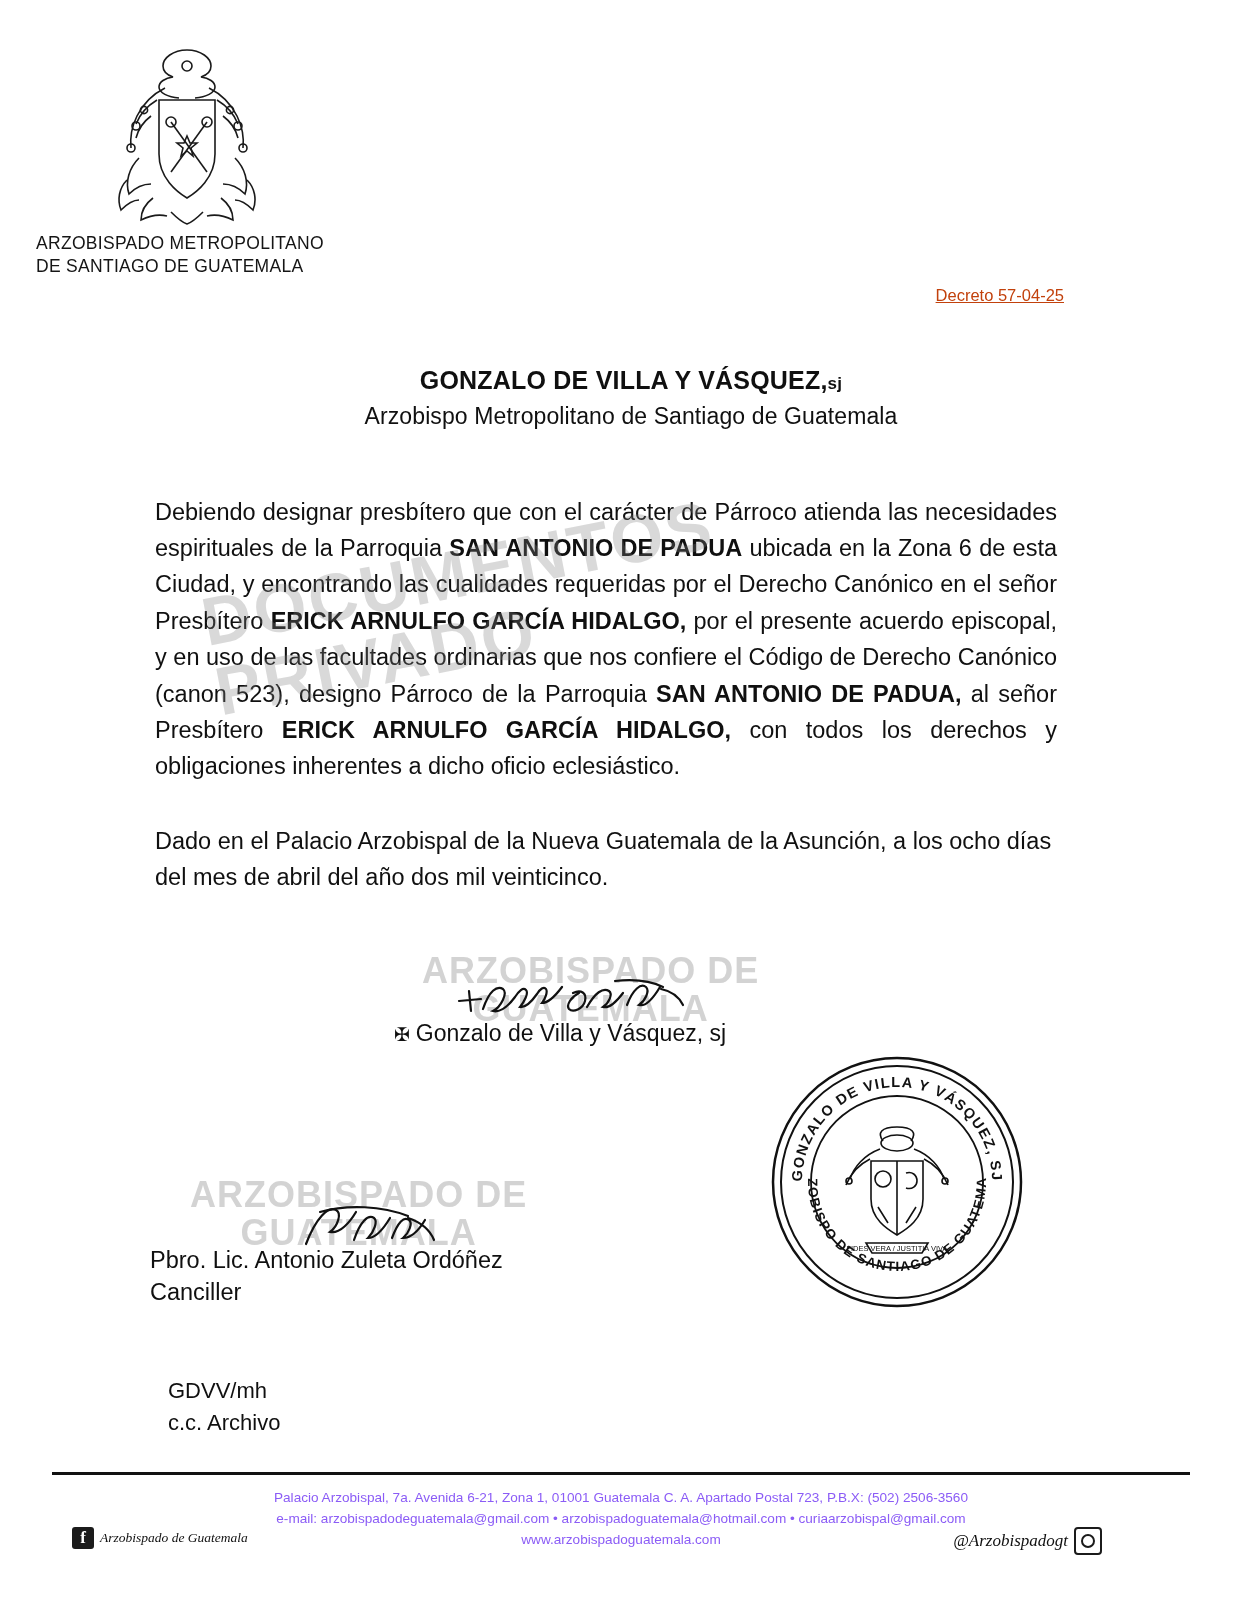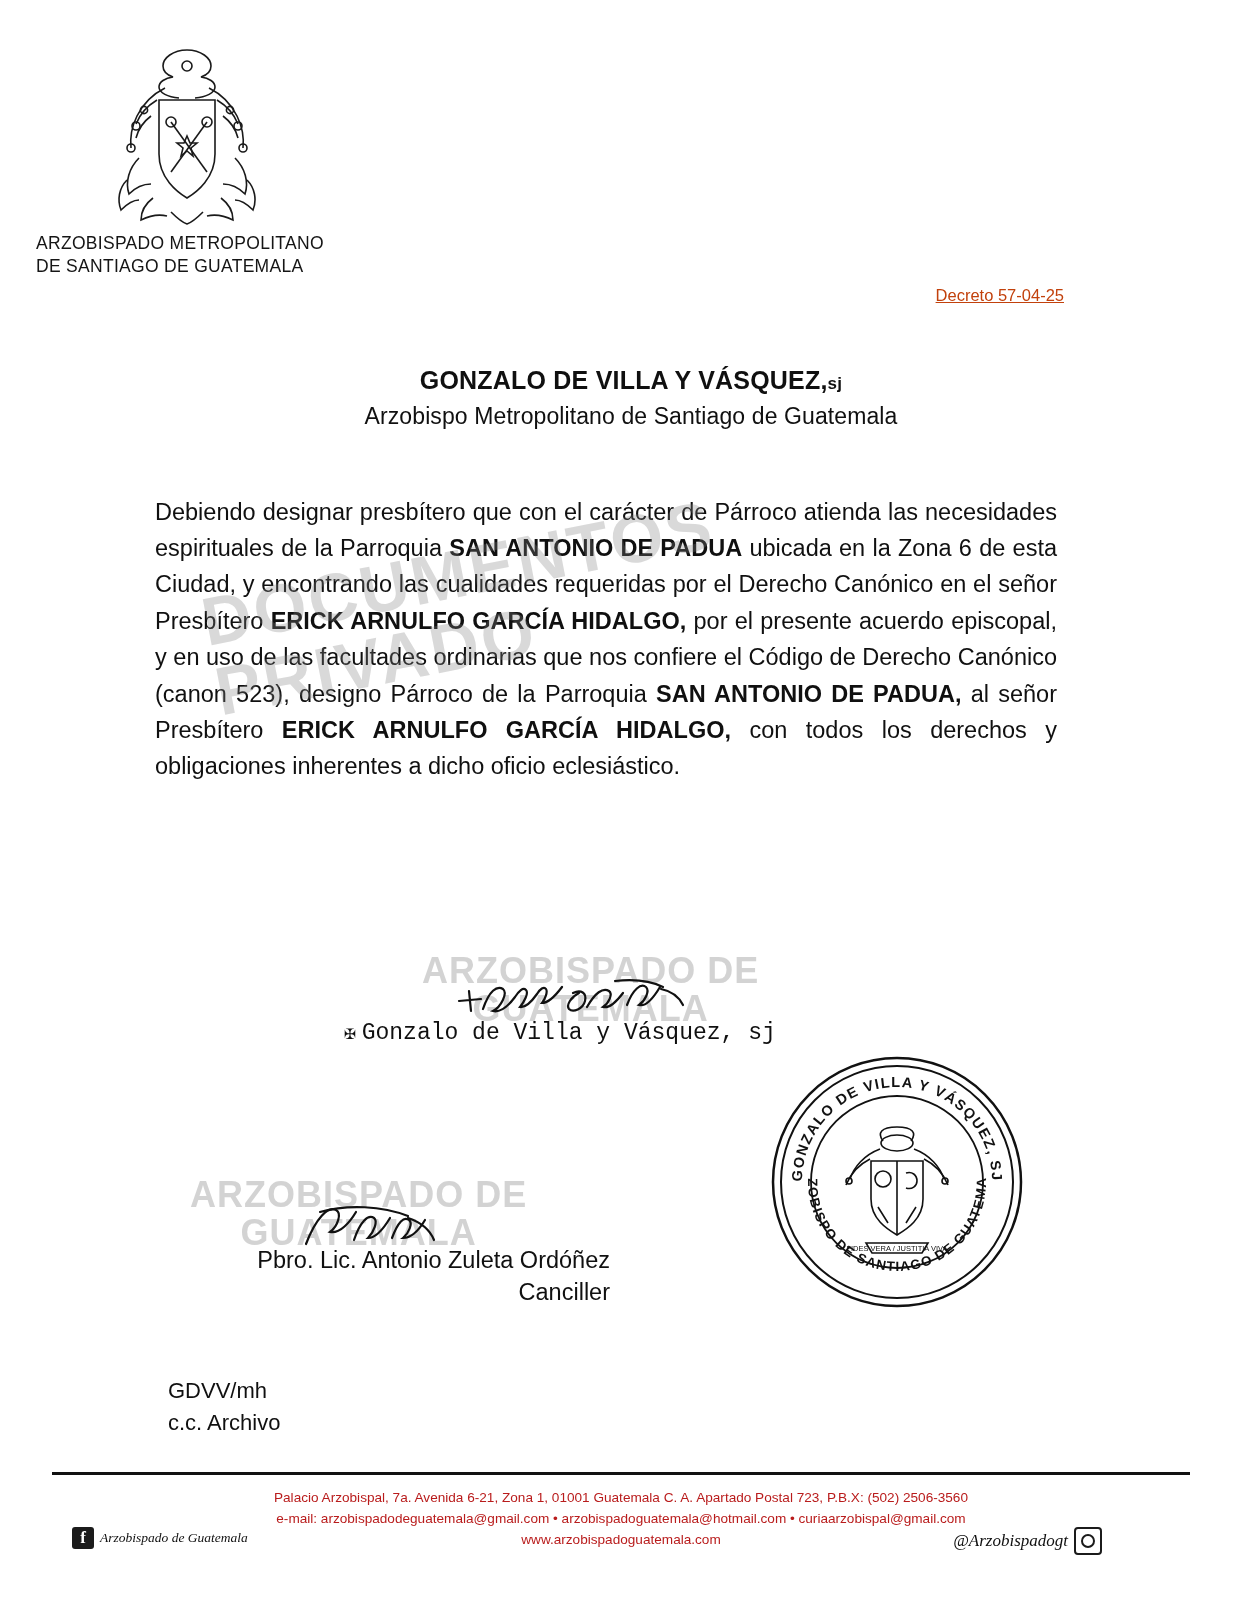--- a/index.html
+++ b/index.html
@@ -131,21 +131,20 @@
   }
 
   
   .sig1 {
     position: absolute;
     left: 330px;
     top: 1020px;
     width: 460px;
     text-align: center;
     font-size: 23px;
-    font-family: Liberation Mono, monospace;
   }
   .sig1 .cross { font-size: 19px; margin-right: 6px; }
   .sig1-scribble {
     position: absolute;
     left: 455px;
     top: 975px;
     width: 250px;
     height: 45px;
   }
 
@@ -154,21 +153,21 @@
     left: 155px;
     top: 1115px;
     font-size: 23.5px;
   }
 
   .sig2 {
     position: absolute;
     left: 150px;
     top: 1245px;
     width: 460px;
-    text-align: right;
+    text-align: left;
     font-size: 23.5px;
     line-height: 1.35;
   }
   .sig2-scribble {
     position: absolute;
     left: 300px;
     top: 1200px;
     width: 150px;
     height: 50px;
   }
@@ -201,21 +200,21 @@
     border-top: 3px solid #111;
   }
   .footer {
     position: absolute;
     left: 0;
     right: 0;
     top: 1487px;
     text-align: center;
     font-size: 13.6px;
     line-height: 1.55;
-    color: #b91c1c;
+    color: #8b5cf6;
   }
   .fb {
     position: absolute;
     left: 72px;
     top: 1527px;
     display: flex;
     align-items: center;
     gap: 6px;
   }
   .fb-badge {
@@ -321,20 +320,21 @@
     <div class="doc-title">
       <span>GONZALO DE VILLA Y VÁSQUEZ,</span><span class="suffix">sj</span>
     </div>
     <div class="doc-subtitle">Arzobispo Metropolitano de Santiago de Guatemala</div>
   </div>
 
   <div class="body-block">
     <p class="para">
       <span>Debiendo designar presbítero que con el carácter de Párroco atienda las necesidades espirituales de la Parroquia </span><b>SAN ANTONIO DE PADUA</b><span> ubicada en la Zona 6 de esta  Ciudad,  y encontrando las cualidades requeridas por el Derecho Canónico en el señor Presbítero </span><b>ERICK ARNULFO GARCÍA HIDALGO,</b><span> por el presente acuerdo episcopal, y en uso de las facultades ordinarias que nos confiere el Código de Derecho Canónico (canon 523), designo Párroco de la Parroquia </span><b>SAN ANTONIO DE PADUA,</b><span> al señor Presbítero </span><b>ERICK ARNULFO GARCÍA HIDALGO,</b><span> con todos los derechos y obligaciones inherentes a dicho oficio eclesiástico.</span>
     </p>
+    <p class="para indent-last">Dado en el Palacio Arzobispal de la Nueva Guatemala de la Asunción, a los ocho días del mes de abril del año dos mil veinticinco.</p>
   </div>
 
   <div class="wm wm-main">DOCUMENTOS
 PRIVADO</div>
   <div class="wm wm-sig1">ARZOBISPADO DE
 GUATEMALA</div>
   <div class="wm wm-sig2">ARZOBISPADO DE
 GUATEMALA</div>
 
   <div class="sig1-scribble">

